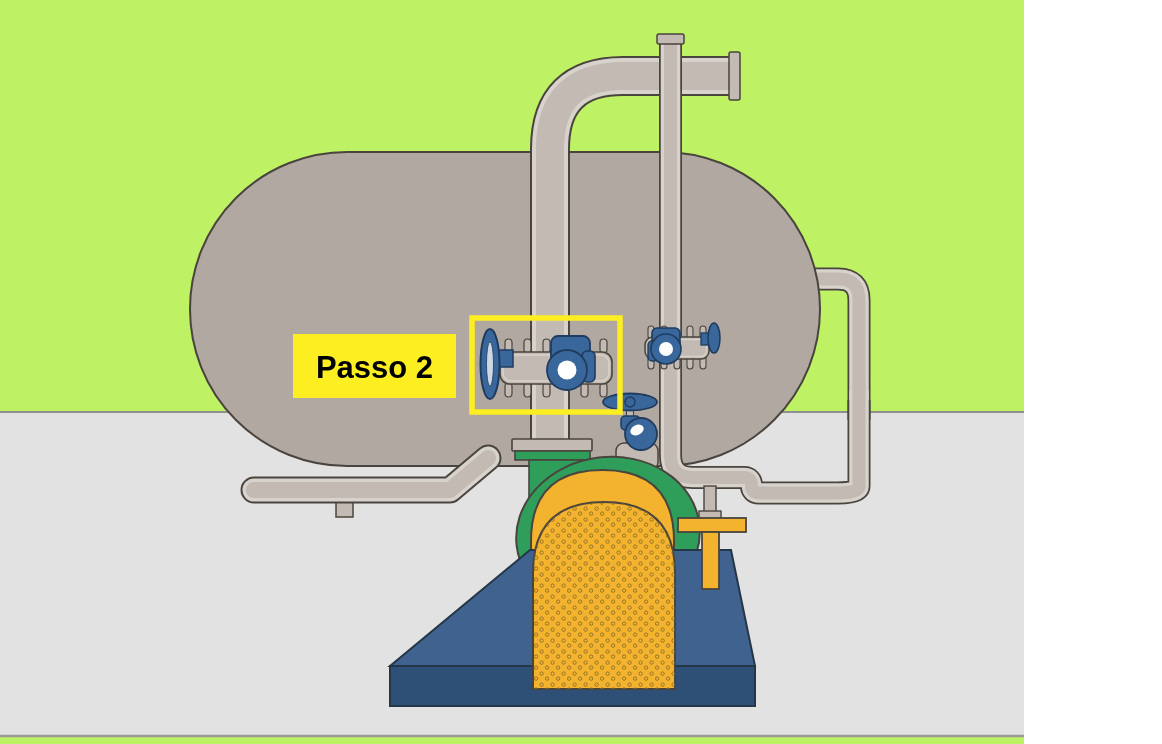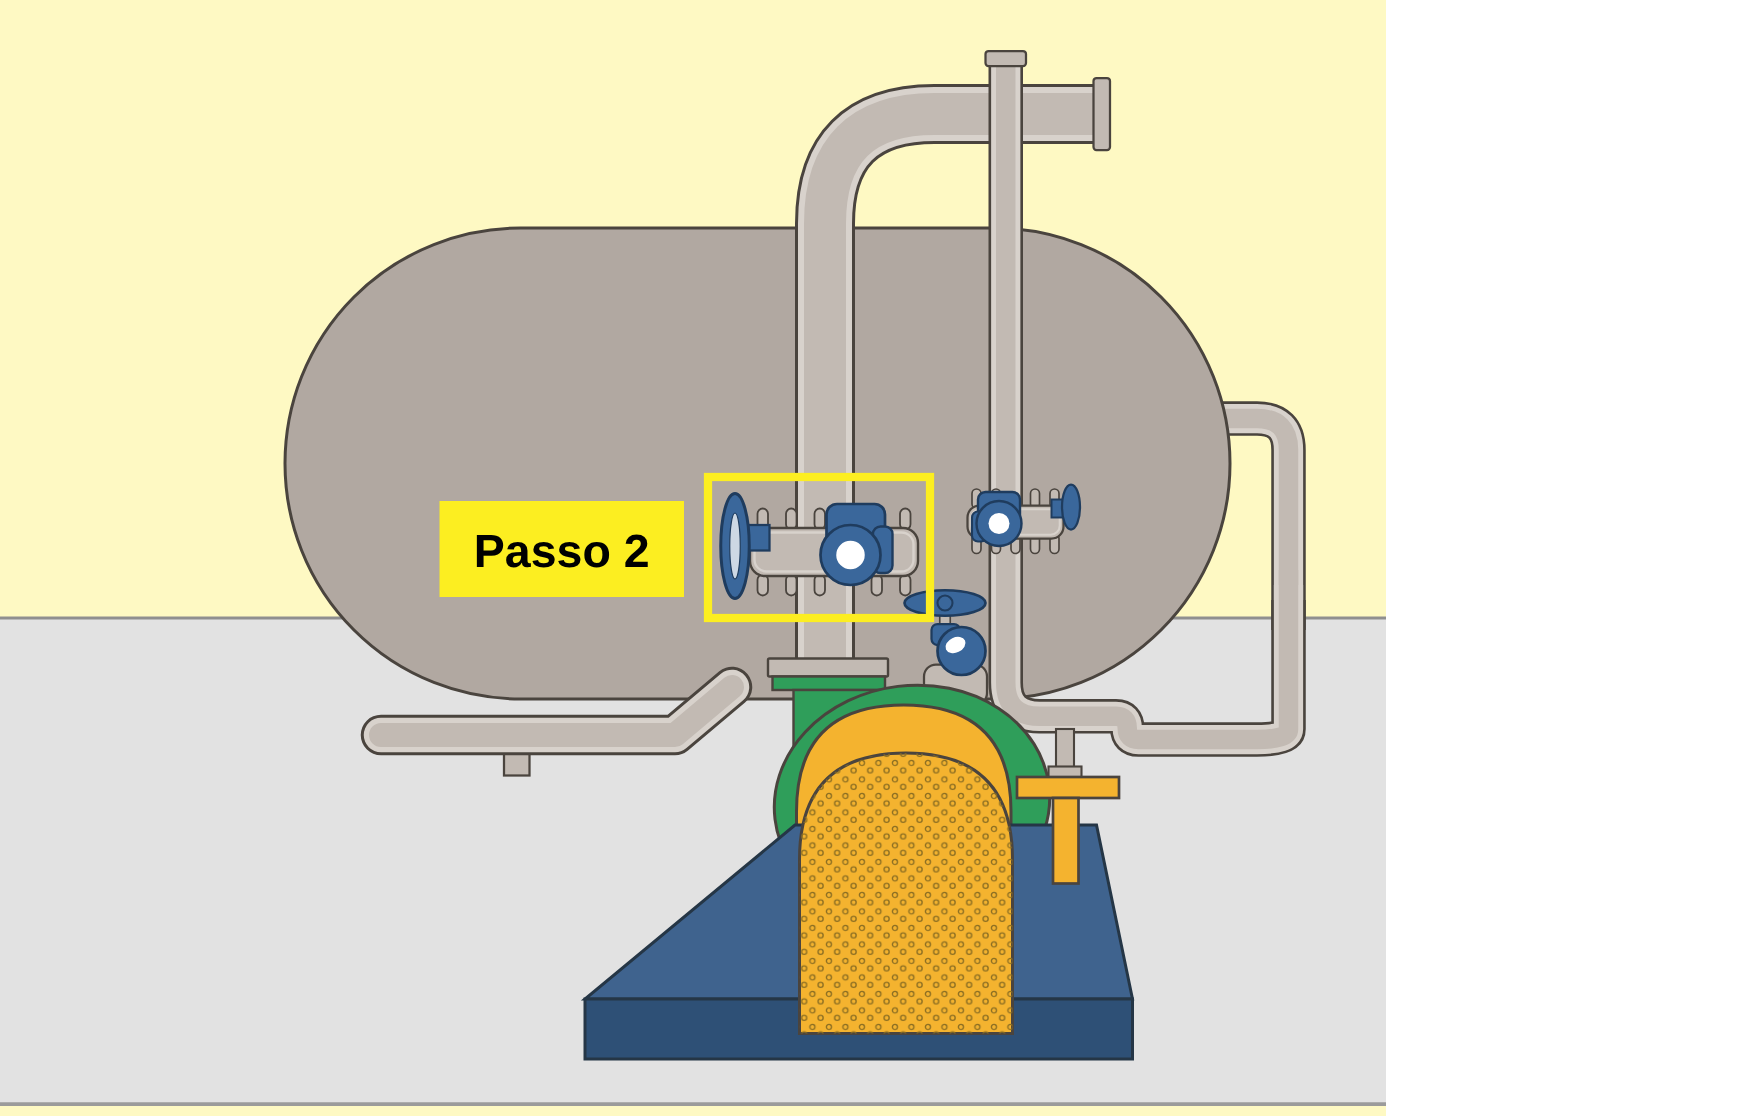--- a/index.html
+++ b/index.html
@@ -1,16 +1,16 @@
 <!DOCTYPE html>
 <html style="--background: #ffffff; --ground: #e2e2e2; --groundLine: #8f8f8f; --bottomLine: #9b9b9b; --tank: #b1a8a1; --pipe: #c2bab3; --pipeLight: #d8d2cc; --outline: #4a443e; --green: #2f9e5a; --yellow: #f4b32f; --dot: #8a6d22; --baseTop: #3f638e; --baseFront: #2e5076; --baseOutline: #253646; --vblue: #3a679b; --voutline: #1f3c5e; --highlight: #fcee21; --labelText: #000000;"><head>
 <meta charset="utf-8">
 <style>
   html,body{margin:0;padding:0;background:#ffffff;}
-  .stage{position:relative;width:924px;height:744px;background:#fef9c3;overflow:hidden;
+  .stage{position:relative;width:1024px;height:744px;background:#bef264;overflow:hidden;
          font-family:"Liberation Sans", sans-serif;text-decoration:underline;}
   svg{display:block;}
   .step-label-text{font-family:"Liberation Sans","DejaVu Sans",sans-serif;font-weight:bold;font-size:31px;}
 </style>
 </head>
 <body>
 
 <div class="stage">
 <svg width="1162" height="744" viewBox="0 0 1162 744">
   <defs>

